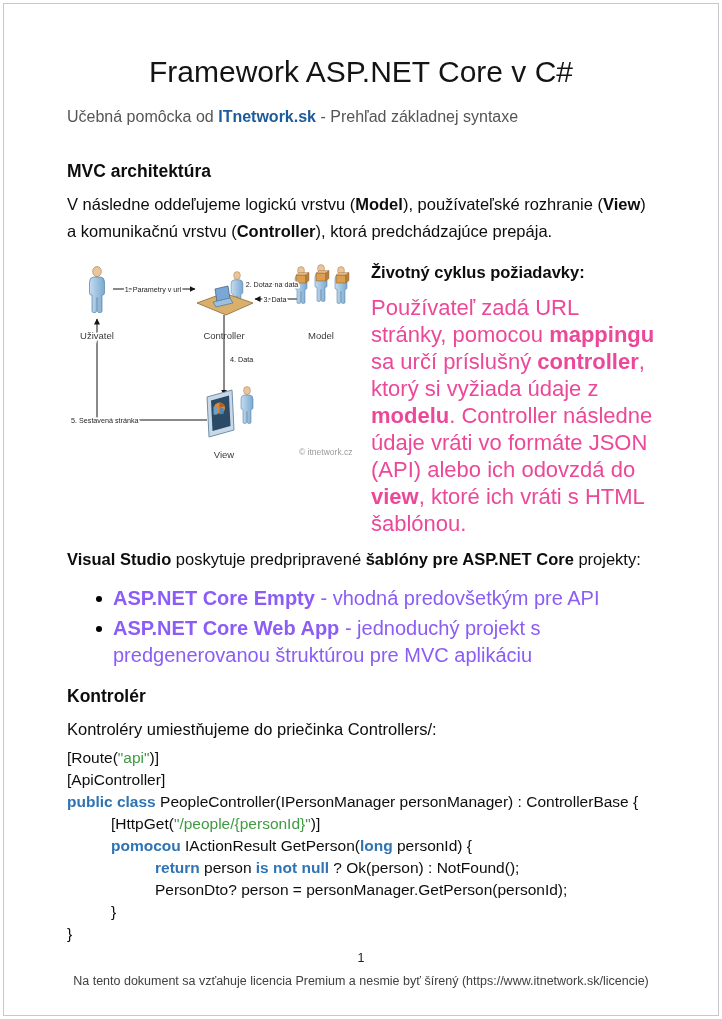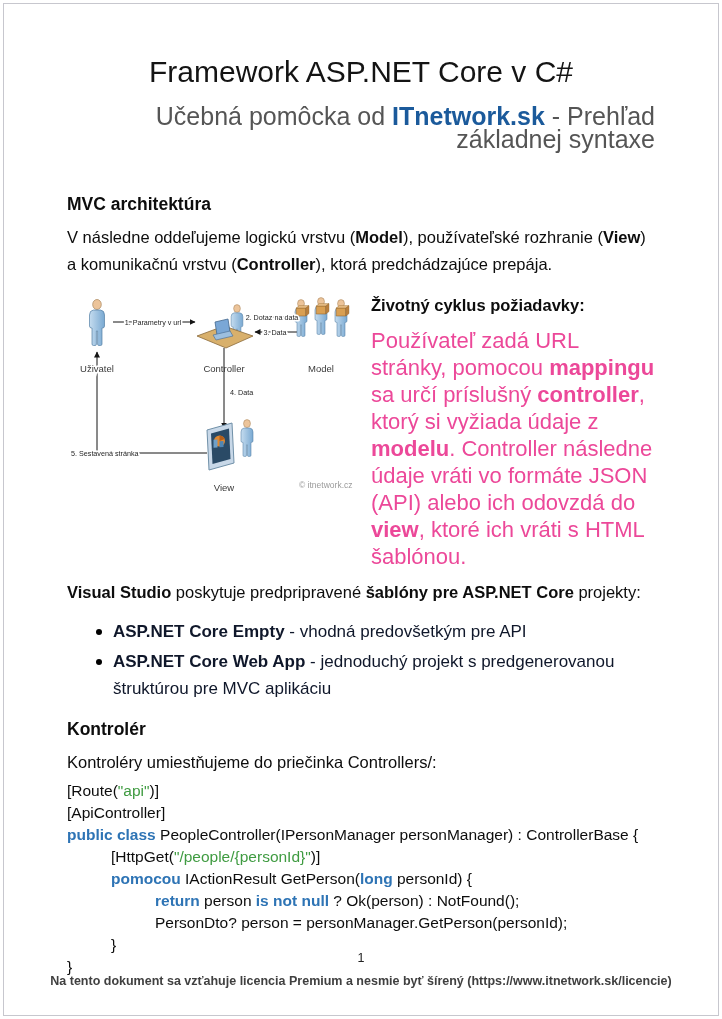--- a/index.html
+++ b/index.html
@@ -2,49 +2,49 @@
 <html lang="sk" style="--link-blue: #1b5a9b; --keyword-blue: #2e74b5; --string-green: #3f9b41; --subtitle-gray: #555555;"><head>
 <meta charset="utf-8">
 <style>
   html,body{margin:0;padding:0;background:#fff;}
   .canvas{position:relative;width:722px;height:1019px;background:#fff;overflow:hidden;
           font-family:"Liberation Sans","DejaVu Sans",sans-serif;color:#111;}
   .page{position:absolute;left:3px;top:3px;right:3px;bottom:3px;border:1.5px solid #c7c7ce;background:#fff;}
   .content{padding:0 63px;}
 
   .doc-title{margin:50px 0 0 0;text-align:center;font-size:30px;font-weight:400;color:#141414;line-height:36px;}
-  .doc-subtitle{margin:15px 0 0 0;text-align:right;font-size:25px;color:var(--subtitle-gray,#555);line-height:23px;}
+  .doc-subtitle{margin:15px 0 0 0;text-align:left;font-size:16px;color:var(--subtitle-gray,#555);line-height:23px;}
 
-  h2.section-heading{margin:42px 0 0 0;font-size:17.5px;font-weight:700;color:#0d0d0d;line-height:22px;}
+  h2.section-heading{margin:32px 0 0 0;font-size:17.5px;font-weight:700;color:#0d0d0d;line-height:22px;}
   h2.section-heading.tight{margin-top:16px;}
   p.body-par{margin:9px 0 0 0;font-size:16.5px;line-height:27px;color:#0d0d0d;}
 
   .mvc-row{display:flex;margin-top:12px;align-items:flex-start;}
   .diagram-wrap{width:302px;flex:0 0 302px;}
   .lifecycle-col{flex:1;margin-left:2px;}
   .lifecycle-heading{margin:2px 0 0 0;font-size:16.5px;font-weight:700;line-height:27px;color:#0d0d0d;}
   .lifecycle-body{margin:8px 0 0 0;font-size:22px;line-height:27px;color:#ec4899;}
 
   ul.tpl-list{margin:12px 0 0 0;padding:0 0 0 46px;list-style:none;}
-  ul.tpl-list li{position:relative;font-size:17px;line-height:27px;margin-bottom:3px;color:#0f172a;}
+  ul.tpl-list li{position:relative;font-size:20px;line-height:27px;margin-bottom:3px;color:#8b5cf6;}
   ul.tpl-list li::before{content:"";position:absolute;left:-17px;top:10.5px;width:6px;height:6px;border-radius:50%;background:#000;}
 
   .code-block{margin-top:4px;font-size:15.5px;color:#0d0d0d;}
   .code-line{line-height:22px;white-space:nowrap;}
   .code-line.ind-1{padding-left:44px;}
   .code-line.ind-2{padding-left:88px;}
 
   .seg-b{font-weight:700;}
   .seg-i{}
   .seg-link{font-weight:700;color:var(--link-blue,#1b5a9b);cursor:pointer;}
   .seg-kw{font-weight:700;color:var(--keyword-blue,#2e74b5);}
   .seg-str{color:var(--string-green,#3f9b41);}
 
   .page-number{position:absolute;left:0;right:0;bottom:50px;text-align:center;font-size:12.5px;color:#222;}
-  .license-line{position:absolute;left:0;right:0;bottom:27px;text-align:center;font-size:12.5px;color:#404040;font-weight:bold;}
+  .license-line{position:absolute;left:0;right:0;bottom:27px;text-align:center;font-size:12.5px;color:#404040;}
 
   svg text{font-family:"Liberation Sans","DejaVu Sans",sans-serif;}
   .node-label{font-size:9.5px;fill:#3a3a3a;}
   .arrow-label{font-size:7.2px;fill:#1e1e1e;paint-order:stroke;stroke:#fff;stroke-width:3px;}
   .watermark{font-size:8.5px;fill:#9b9b9b;}
 </style>
 </head>
 <body>
 
 <div class="canvas">

